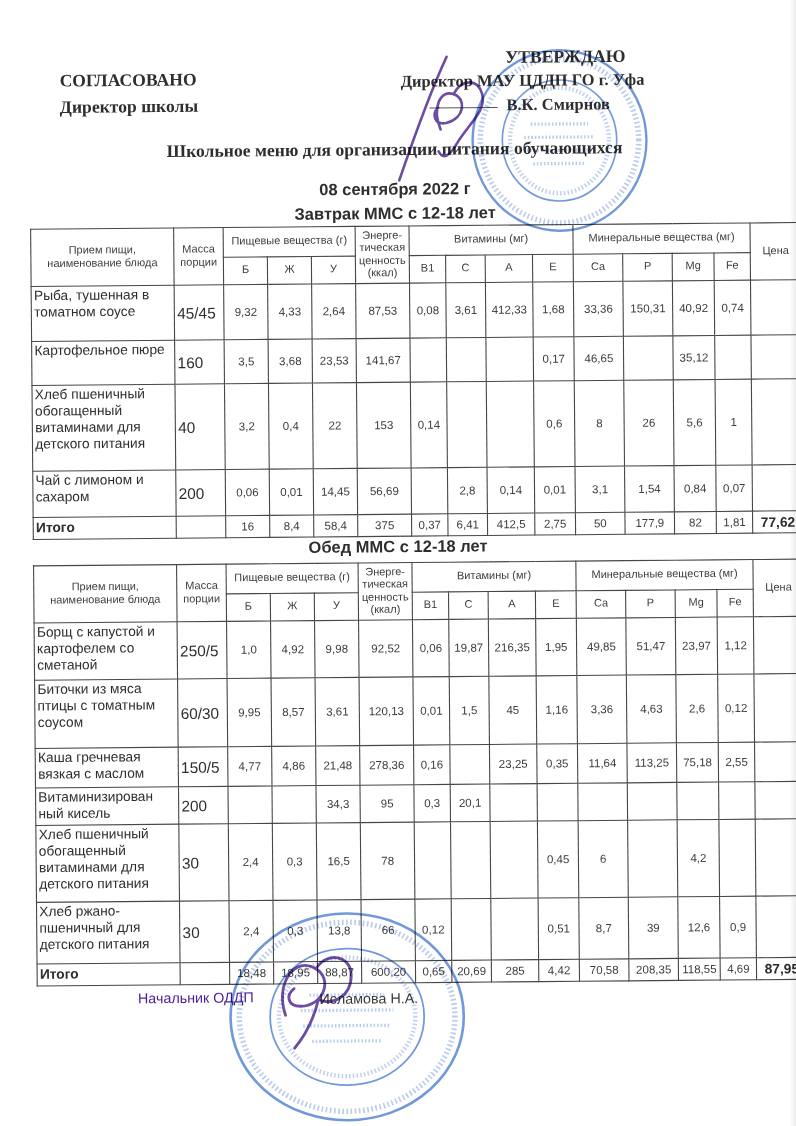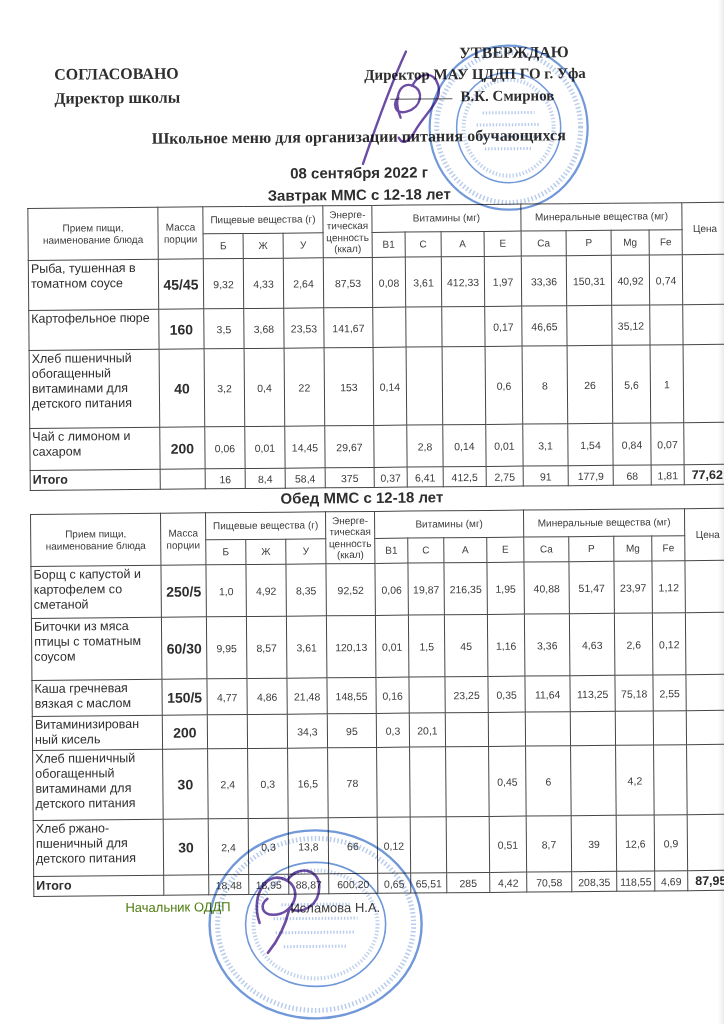--- a/index.html
+++ b/index.html
@@ -21,26 +21,26 @@
   .doc-date{top:164px;font-size:15px;font-weight:bold;}
   .bf-title{top:186px;font-size:15px;font-weight:bold;}
   .ln-title{top:489px;font-size:15px;font-weight:bold;}
 
   table.menu{position:absolute;left:30px;border-collapse:collapse;table-layout:fixed;width:670px;background:transparent;}
   table.menu th,table.menu td{border:1px solid #474747;padding:1px 2px;overflow:hidden;}
   table.menu th{font-weight:normal;font-size:10px;line-height:1.15;text-align:center;vertical-align:middle;color:#3c3c3c;}
   #bf-table{top:205px;}
   #ln-table{top:511px;}
   td.c-name{font-size:12.5px;line-height:1.2;text-align:left;vertical-align:top;padding:2px 3px;}
-  td.c-mass{font-size:14px;text-align:center;vertical-align:middle;font-weight:bold;}
+  td.c-mass{font-size:14px;text-align:left;vertical-align:middle;}
   td.c-val{font-size:10.5px;text-align:center;vertical-align:middle;color:#3c3c3c;}
   td.total-name{font-weight:bold;font-size:12.5px;vertical-align:middle;}
   td.price-total{font-weight:bold;font-size:12.5px;color:#2a2a2a;}
 
-  .footer-role{left:122px;top:898px;font-size:13px;color:#4d7c0f;}
+  .footer-role{left:122px;top:898px;font-size:13px;color:#4c1d95;}
   .footer-name{left:287px;top:900px;font-size:13px;color:#3a3a3a;}
 
   .stamp{position:absolute;mix-blend-mode:multiply;opacity:0.8;pointer-events:none;}
   .signature{position:absolute;mix-blend-mode:multiply;pointer-events:none;}
 </style>
 </head>
 <body>
 
 <div class="page">
  <div class="sheet">
@@ -109,21 +109,21 @@
           <tr style="height: 50px;">
             <td class="c-name">Рыба, тушенная в томатном соусе</td>
             <td class="c-mass">45/45</td>
             <td class="c-val">9,32</td>
             <td class="c-val">4,33</td>
             <td class="c-val">2,64</td>
             <td class="c-val">87,53</td>
             <td class="c-val">0,08</td>
             <td class="c-val">3,61</td>
             <td class="c-val">412,33</td>
-            <td class="c-val">1,97</td>
+            <td class="c-val">1,68</td>
             <td class="c-val">33,36</td>
             <td class="c-val">150,31</td>
             <td class="c-val">40,92</td>
             <td class="c-val">0,74</td>
             <td class="c-val"></td>
           </tr>
           <tr style="height: 40px;">
             <td class="c-name">Картофельное пюре</td>
             <td class="c-mass">160</td>
             <td class="c-val">3,5</td>
@@ -156,21 +156,21 @@
             <td class="c-val">5,6</td>
             <td class="c-val">1</td>
             <td class="c-val"></td>
           </tr>
           <tr style="height: 42px;">
             <td class="c-name">Чай с лимоном и сахаром</td>
             <td class="c-mass">200</td>
             <td class="c-val">0,06</td>
             <td class="c-val">0,01</td>
             <td class="c-val">14,45</td>
-            <td class="c-val">29,67</td>
+            <td class="c-val">56,69</td>
             <td class="c-val"></td>
             <td class="c-val">2,8</td>
             <td class="c-val">0,14</td>
             <td class="c-val">0,01</td>
             <td class="c-val">3,1</td>
             <td class="c-val">1,54</td>
             <td class="c-val">0,84</td>
             <td class="c-val">0,07</td>
             <td class="c-val"></td>
           </tr>
@@ -178,23 +178,23 @@
             <td class="c-name total-name">Итого</td>
             <td class="c-mass"></td>
             <td class="c-val">16</td>
             <td class="c-val">8,4</td>
             <td class="c-val">58,4</td>
             <td class="c-val">375</td>
             <td class="c-val">0,37</td>
             <td class="c-val">6,41</td>
             <td class="c-val">412,5</td>
             <td class="c-val">2,75</td>
-            <td class="c-val">91</td>
+            <td class="c-val">50</td>
             <td class="c-val">177,9</td>
-            <td class="c-val">68</td>
+            <td class="c-val">82</td>
             <td class="c-val">1,81</td>
             <td class="c-val price-total">77,62</td>
           </tr>
         </tbody>
   </table>
 
   <table class="menu" id="ln-table">
     <colgroup>
       <col style="width:130px">
           <col style="width:45px">
@@ -235,27 +235,27 @@
         <th>Mg</th>
         <th>Fe</th>
       </tr>
     </thead>
     <tbody id="ln-body">
           <tr style="height: 52px;">
             <td class="c-name">Борщ с капустой и картофелем со сметаной</td>
             <td class="c-mass">250/5</td>
             <td class="c-val">1,0</td>
             <td class="c-val">4,92</td>
-            <td class="c-val">8,35</td>
+            <td class="c-val">9,98</td>
             <td class="c-val">92,52</td>
             <td class="c-val">0,06</td>
             <td class="c-val">19,87</td>
             <td class="c-val">216,35</td>
             <td class="c-val">1,95</td>
-            <td class="c-val">40,88</td>
+            <td class="c-val">49,85</td>
             <td class="c-val">51,47</td>
             <td class="c-val">23,97</td>
             <td class="c-val">1,12</td>
             <td class="c-val"></td>
           </tr>
           <tr style="height: 62px;">
             <td class="c-name">Биточки из мяса птицы с томатным соусом</td>
             <td class="c-mass">60/30</td>
             <td class="c-val">9,95</td>
             <td class="c-val">8,57</td>
@@ -270,21 +270,21 @@
             <td class="c-val">2,6</td>
             <td class="c-val">0,12</td>
             <td class="c-val"></td>
           </tr>
           <tr style="height: 36px;">
             <td class="c-name">Каша гречневая вязкая с маслом</td>
             <td class="c-mass">150/5</td>
             <td class="c-val">4,77</td>
             <td class="c-val">4,86</td>
             <td class="c-val">21,48</td>
-            <td class="c-val">148,55</td>
+            <td class="c-val">278,36</td>
             <td class="c-val">0,16</td>
             <td class="c-val"></td>
             <td class="c-val">23,25</td>
             <td class="c-val">0,35</td>
             <td class="c-val">11,64</td>
             <td class="c-val">113,25</td>
             <td class="c-val">75,18</td>
             <td class="c-val">2,55</td>
             <td class="c-val"></td>
           </tr>
@@ -340,21 +340,21 @@
             <td class="c-val"></td>
           </tr>
           <tr style="height: 20px;">
             <td class="c-name total-name">Итого</td>
             <td class="c-mass"></td>
             <td class="c-val">18,48</td>
             <td class="c-val">18,95</td>
             <td class="c-val">88,87</td>
             <td class="c-val">600,20</td>
             <td class="c-val">0,65</td>
-            <td class="c-val">65,51</td>
+            <td class="c-val">20,69</td>
             <td class="c-val">285</td>
             <td class="c-val">4,42</td>
             <td class="c-val">70,58</td>
             <td class="c-val">208,35</td>
             <td class="c-val">118,55</td>
             <td class="c-val">4,69</td>
             <td class="c-val price-total">87,95</td>
           </tr>
         </tbody>
   </table>

